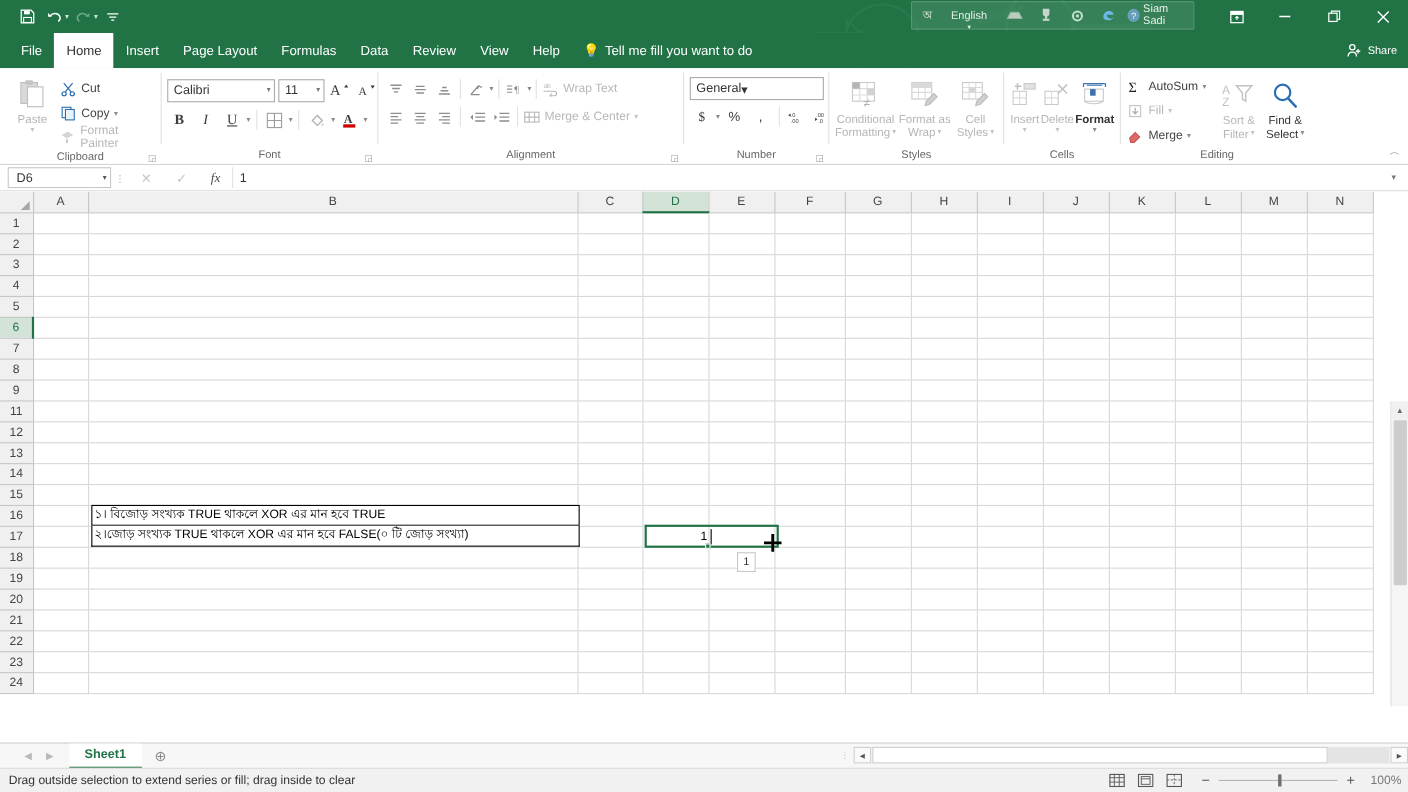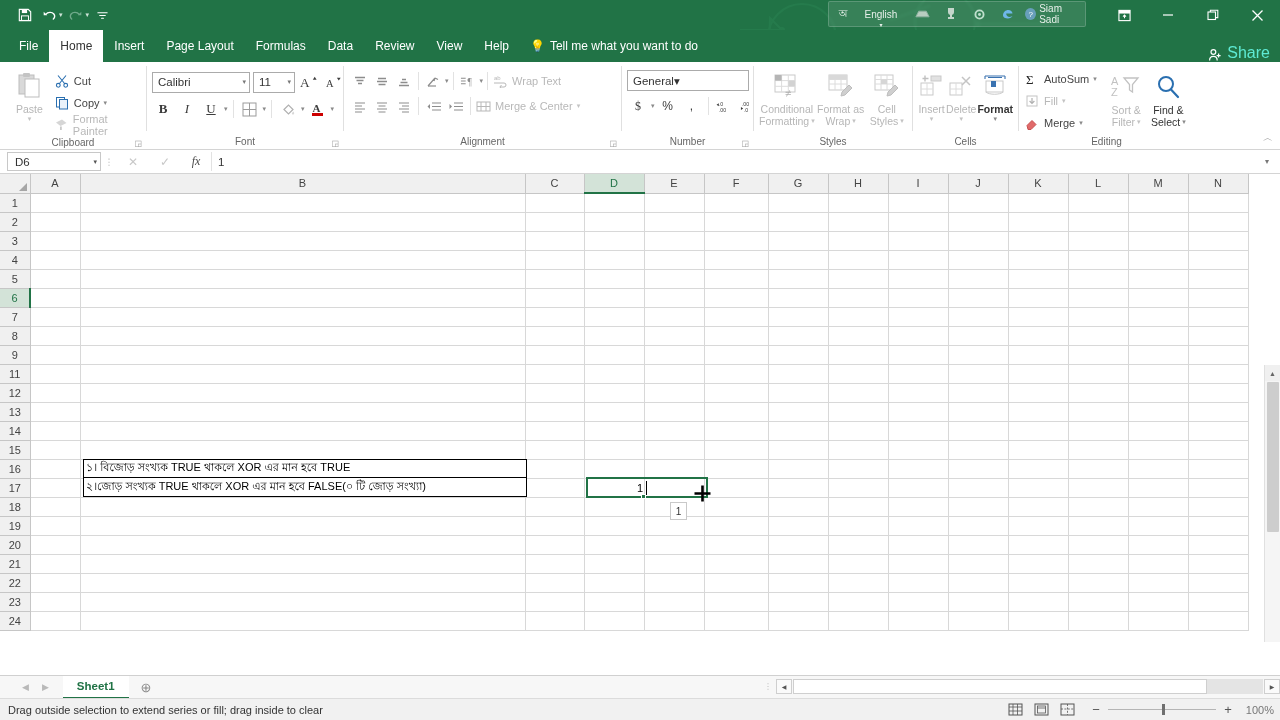--- a/index.html
+++ b/index.html
@@ -75,21 +75,21 @@
   }
   .tab {
     display: flex; align-items: center; padding: 0 11px;
     color: #fff; font-size: 12px; height: 32px;
   }
   .tab.active { background: #fff; color: #333; }
   .tellme { display: flex; align-items: center; gap: 5px; padding: 0 10px; color: #fff; font-size: 12px; }
   .bulb { font-size: 12px; color: #ffe9a8; }
   .share {
     position: absolute; right: 10px; top: 0; height: 32px;
-    display: flex; align-items: flex-end; gap: 5px; color: #5eead4; font-size: 16px;
+    display: flex; align-items: center; gap: 5px; color: #ffffff; font-size: 10px;
   }
 
   
   .ribbon {
     height: 88px; background: #fff; border-bottom: 1px solid #d4d4d4;
     display: flex; align-items: stretch; position: relative;
   }
   .group { position: relative; display: flex; flex-direction: column; padding: 3px 0 0 0; }
   .group-body { flex: 1; display: flex; align-items: flex-start; padding: 2px 5px 0 5px; }
   .group-label {
@@ -192,21 +192,21 @@
 
   
   .bnote {
     position: absolute; left: 83px; width: 444px;
     border: 1px solid #000; background: #fff;
     font-size: 11px; color: #000; white-space: nowrap;
     display: flex; align-items: center; padding-left: 2px;
     overflow: hidden;
   }
   #note-row5 { top: 285px; height: 19px; }
-  #note-row6 { top: 304px; height: 19px; border-top: none; }
+  #note-row6 { top: 304px; height: 19px; border-top: none; align-items: flex-end; }
 
   
   .selbox {
     position: absolute; left: 586px; top: 303px; width: 122px; height: 21px;
     border: 2px solid #217346; background: transparent;
   }
   .selbox .val {
     position: absolute; left: 0; top: 0; width: 56px; height: 17px;
     display: flex; align-items: center; justify-content: flex-end;
     font-size: 11px; color: #000; padding-right: 1px;
@@ -400,21 +400,21 @@
     <div class="tab active">Home</div>
     <div class="tab">Insert</div>
     <div class="tab">Page Layout</div>
     <div class="tab">Formulas</div>
     <div class="tab">Data</div>
     <div class="tab">Review</div>
     <div class="tab">View</div>
     <div class="tab">Help</div>
     <div class="tellme">
       <span class="bulb">💡</span>
-      <span>Tell me what you want to do</span>
+      <span>Tell me fill you want to do</span>
     </div>
     <div class="share">
       <svg width="14" height="14" viewBox="0 0 14 14">
           <circle cx="5.4" cy="4" r="2.4" fill="none" stroke="#fff" stroke-width="1.2"></circle>
           <path d="M1.6 12.4c0-2.4 1.7-4 3.8-4s3.8 1.6 3.8 4" fill="none" stroke="#fff" stroke-width="1.2"></path>
           <path d="M10.6 5.6v4M8.6 7.6h4" stroke="#fff" stroke-width="1.2"></path>
         </svg>
       <span>Share</span>
     </div>
   </div>

